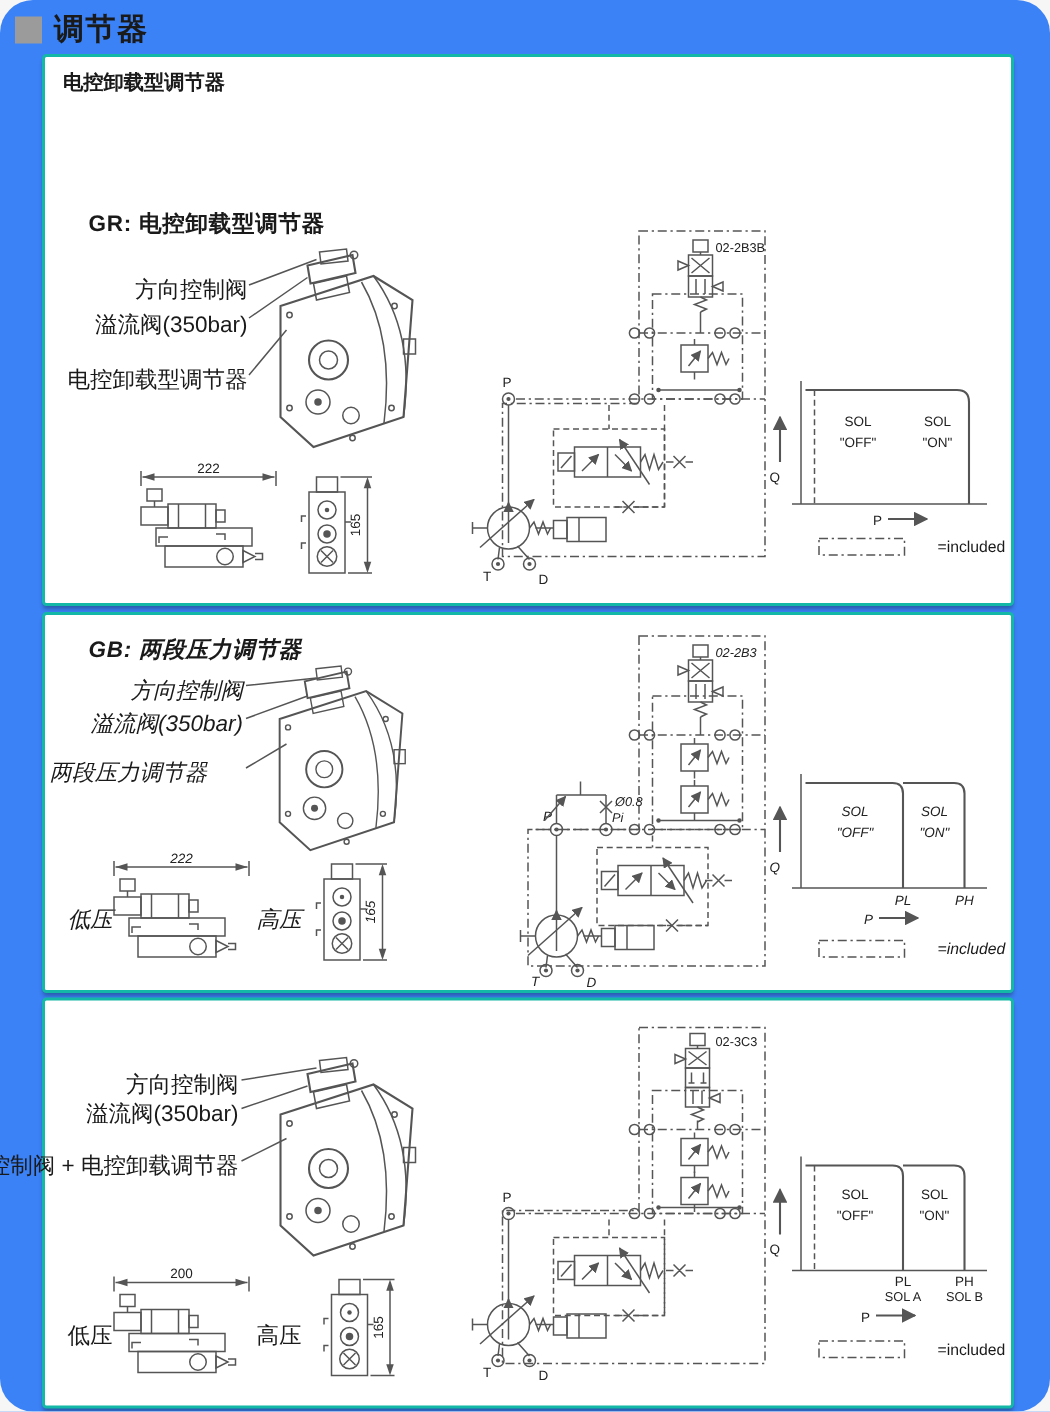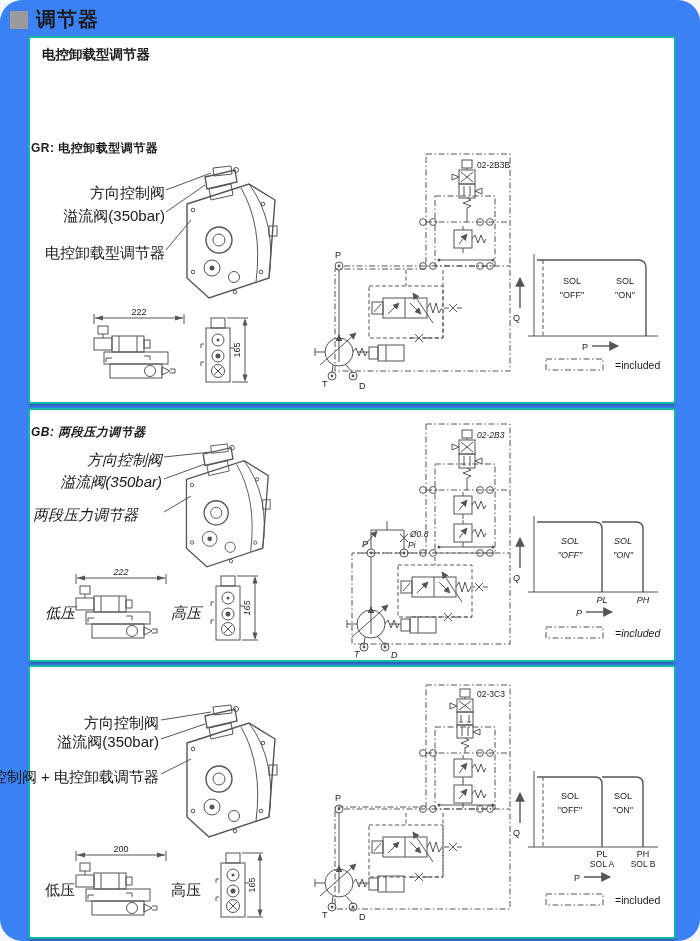--- a/index.html
+++ b/index.html
@@ -8,31 +8,31 @@
   .hdr { position:absolute; left:10px; top:6px; display:flex; align-items:center; gap:8px; }
   .hdr-sq { width:18px; height:18px; background:#9b9b9b; }
   .hdr-title { font-size:20px; font-weight:bold; letter-spacing:1px; }
   .sec { position:absolute; left:28px; width:644px; border:2px solid #14b8a6; border-radius:3px;
          background:#fff; box-shadow:0 3px 3px -1px rgba(0,0,0,0.3); }
   #box-gr { top:36px;  height:364px; }
   #box-gb { top:408px; height:250px;font-style:italic; }
   #box-gc { top:665px; height:270px; }
   .intro-h { position:absolute; left:12px; top:8px;  font-size:13.5px; font-weight:bold; }
   .intro-b { position:absolute; left:12px; top:26px; width:624px; font-size:13.5px; line-height:1.72; }
-  .sec-t  { position:absolute; left:1px; font-size:12px; font-weight:bold; letter-spacing:0.5px; }
+  .sec-t  { position:absolute; left:29px; font-size:15px; font-weight:bold; letter-spacing:0.5px; }
   .co  { position:absolute; font-size:15px; white-space:nowrap; }
   .lp  { position:absolute; font-size:15px; white-space:nowrap; }
   svg { position:absolute; overflow:visible; }
   .ln { stroke:#555; stroke-width:1; fill:none; }
   .w2 { stroke-width:1.4; }
   .dd { stroke-dasharray:6 2.5 1.5 2.5; }
   .ds { stroke-dasharray:4 2.5; }
   svg text { fill:#222; font-family:"Liberation Sans","DejaVu Sans",sans-serif; }
   .t8 { font-size:8.5px; } .t9 { font-size:9px; }
-  .leg { position:absolute; display:flex; align-items:center; gap:10px; font-size:10.5px; }
+  .leg { position:absolute; display:flex; align-items:center; gap:20px; font-size:10.5px; }
   .leg svg { position:static; }
 </style>
 </head>
 <body>
 
 <div class="page">
 
   <svg width="0" height="0" style="position:absolute" aria-hidden="true">
     <defs>
       <marker id="arr" viewBox="0 0 10 10" refX="9" refY="5" markerWidth="7" markerHeight="7" orient="auto-start-reverse">

